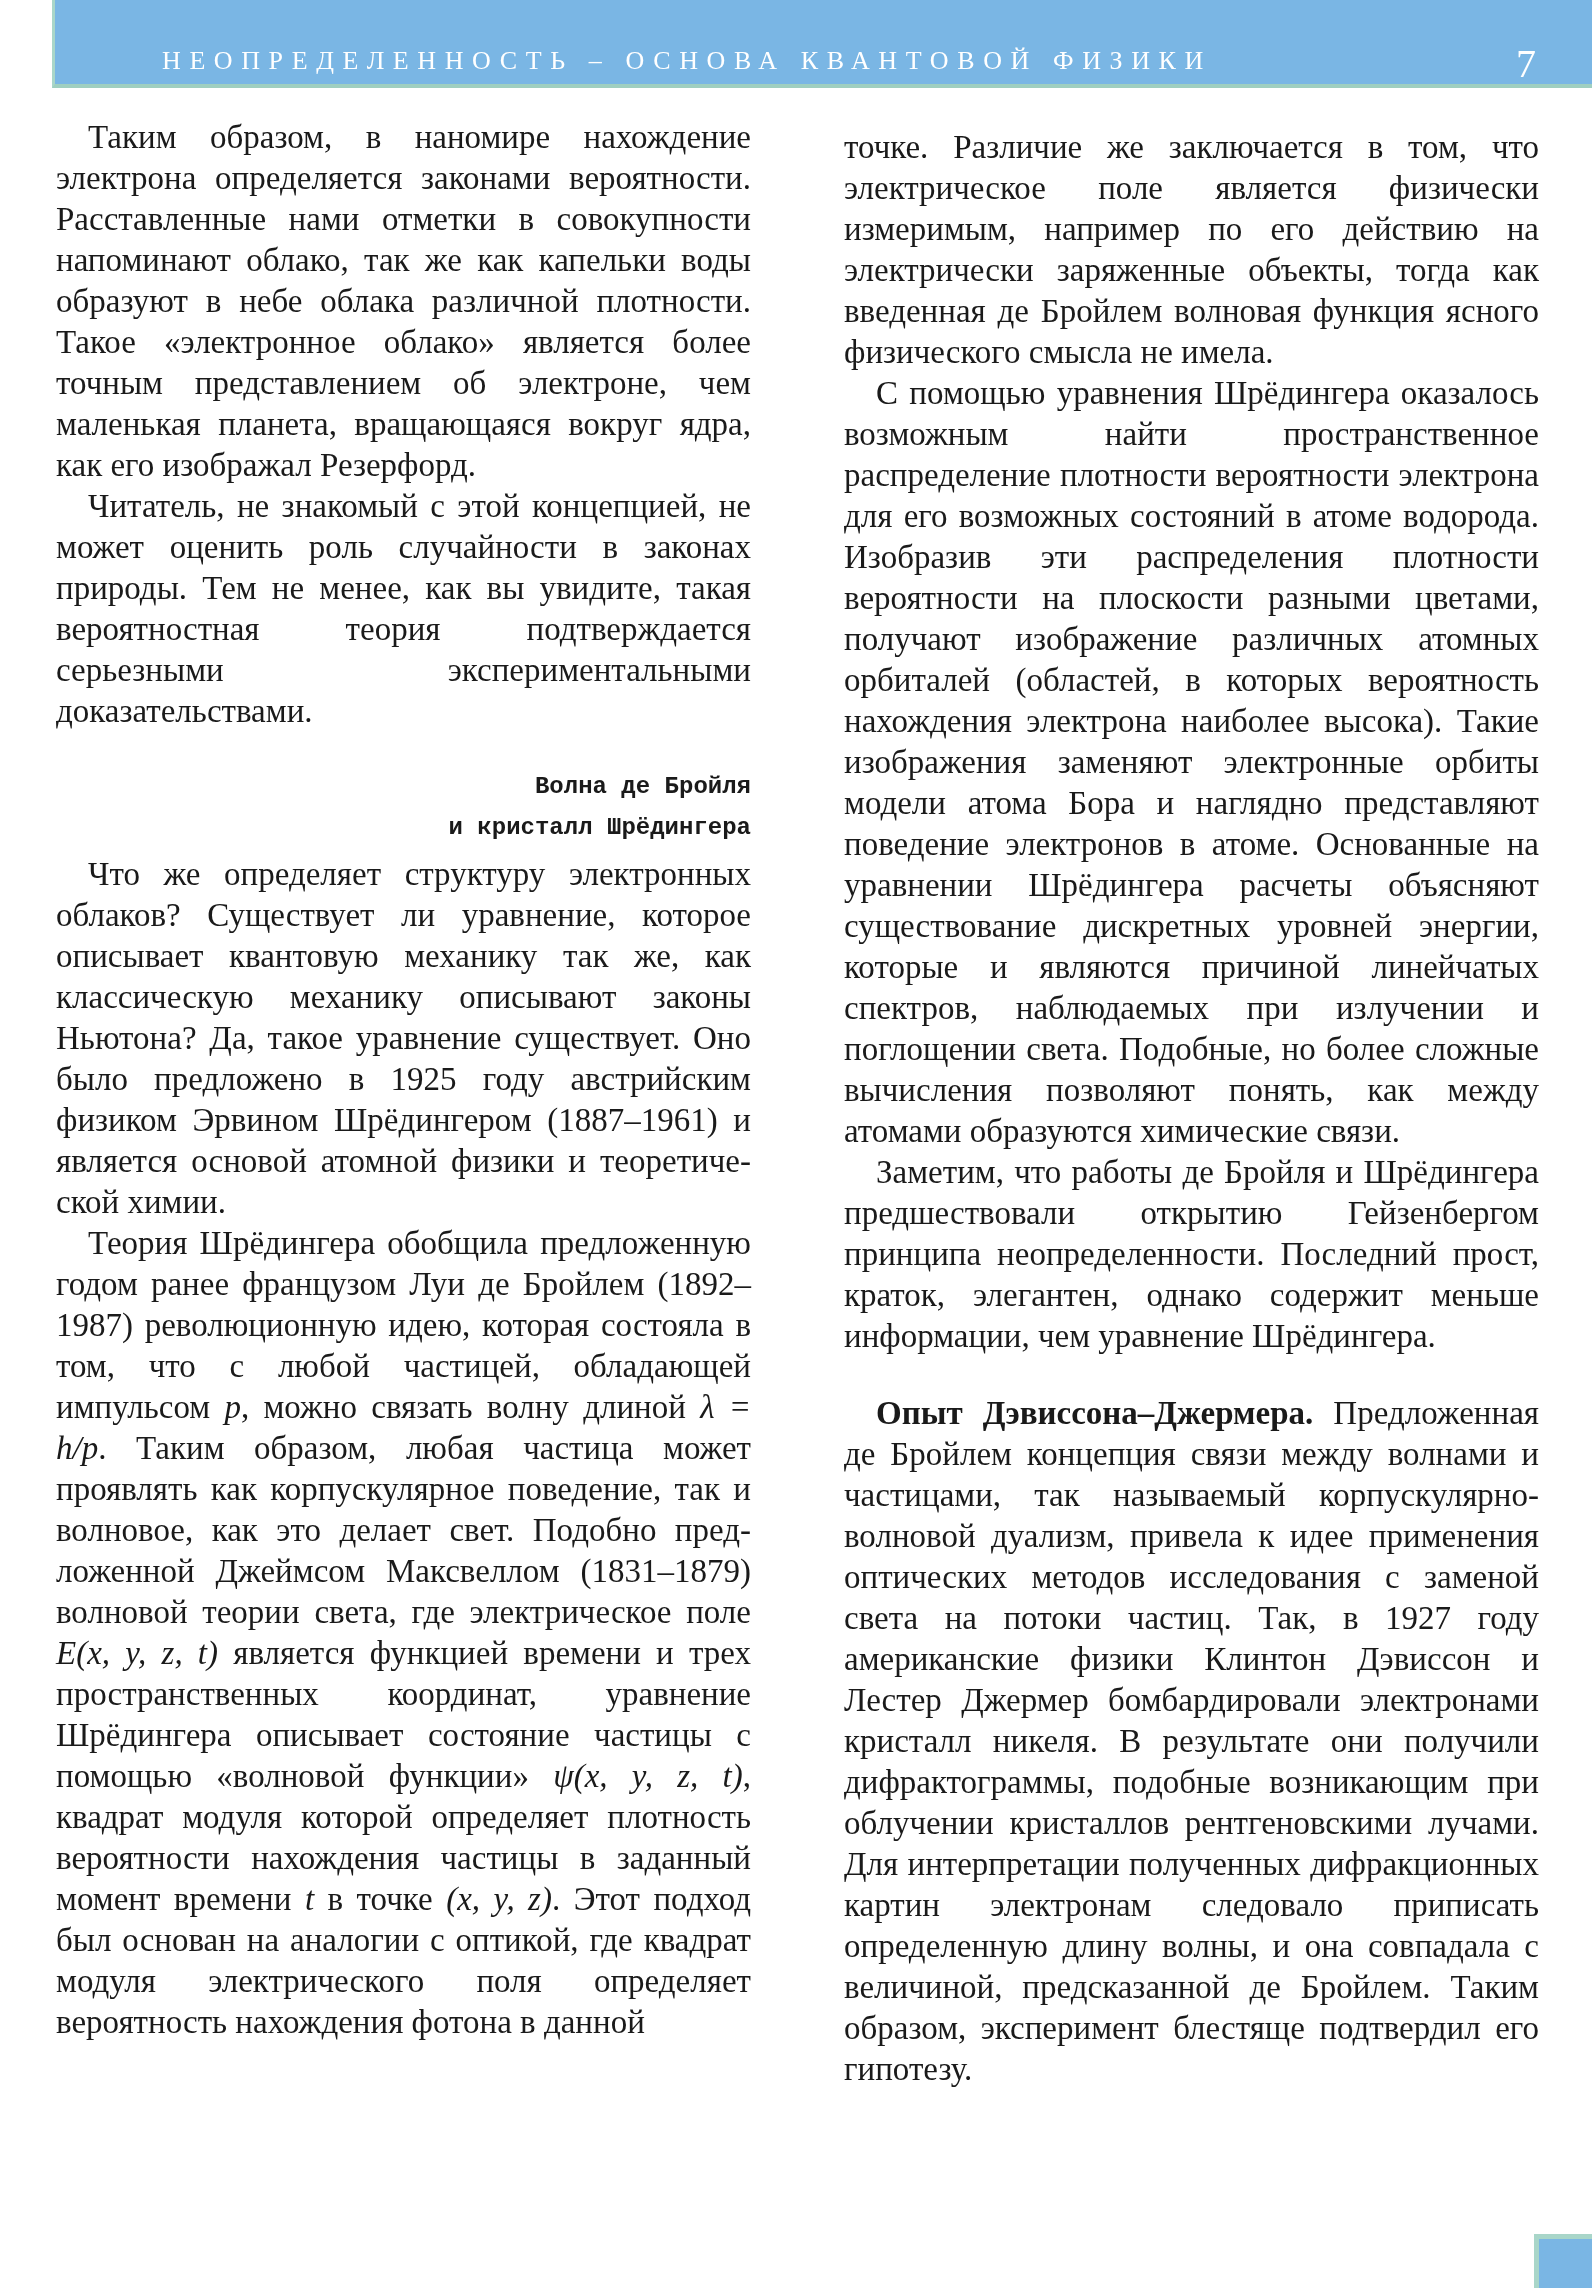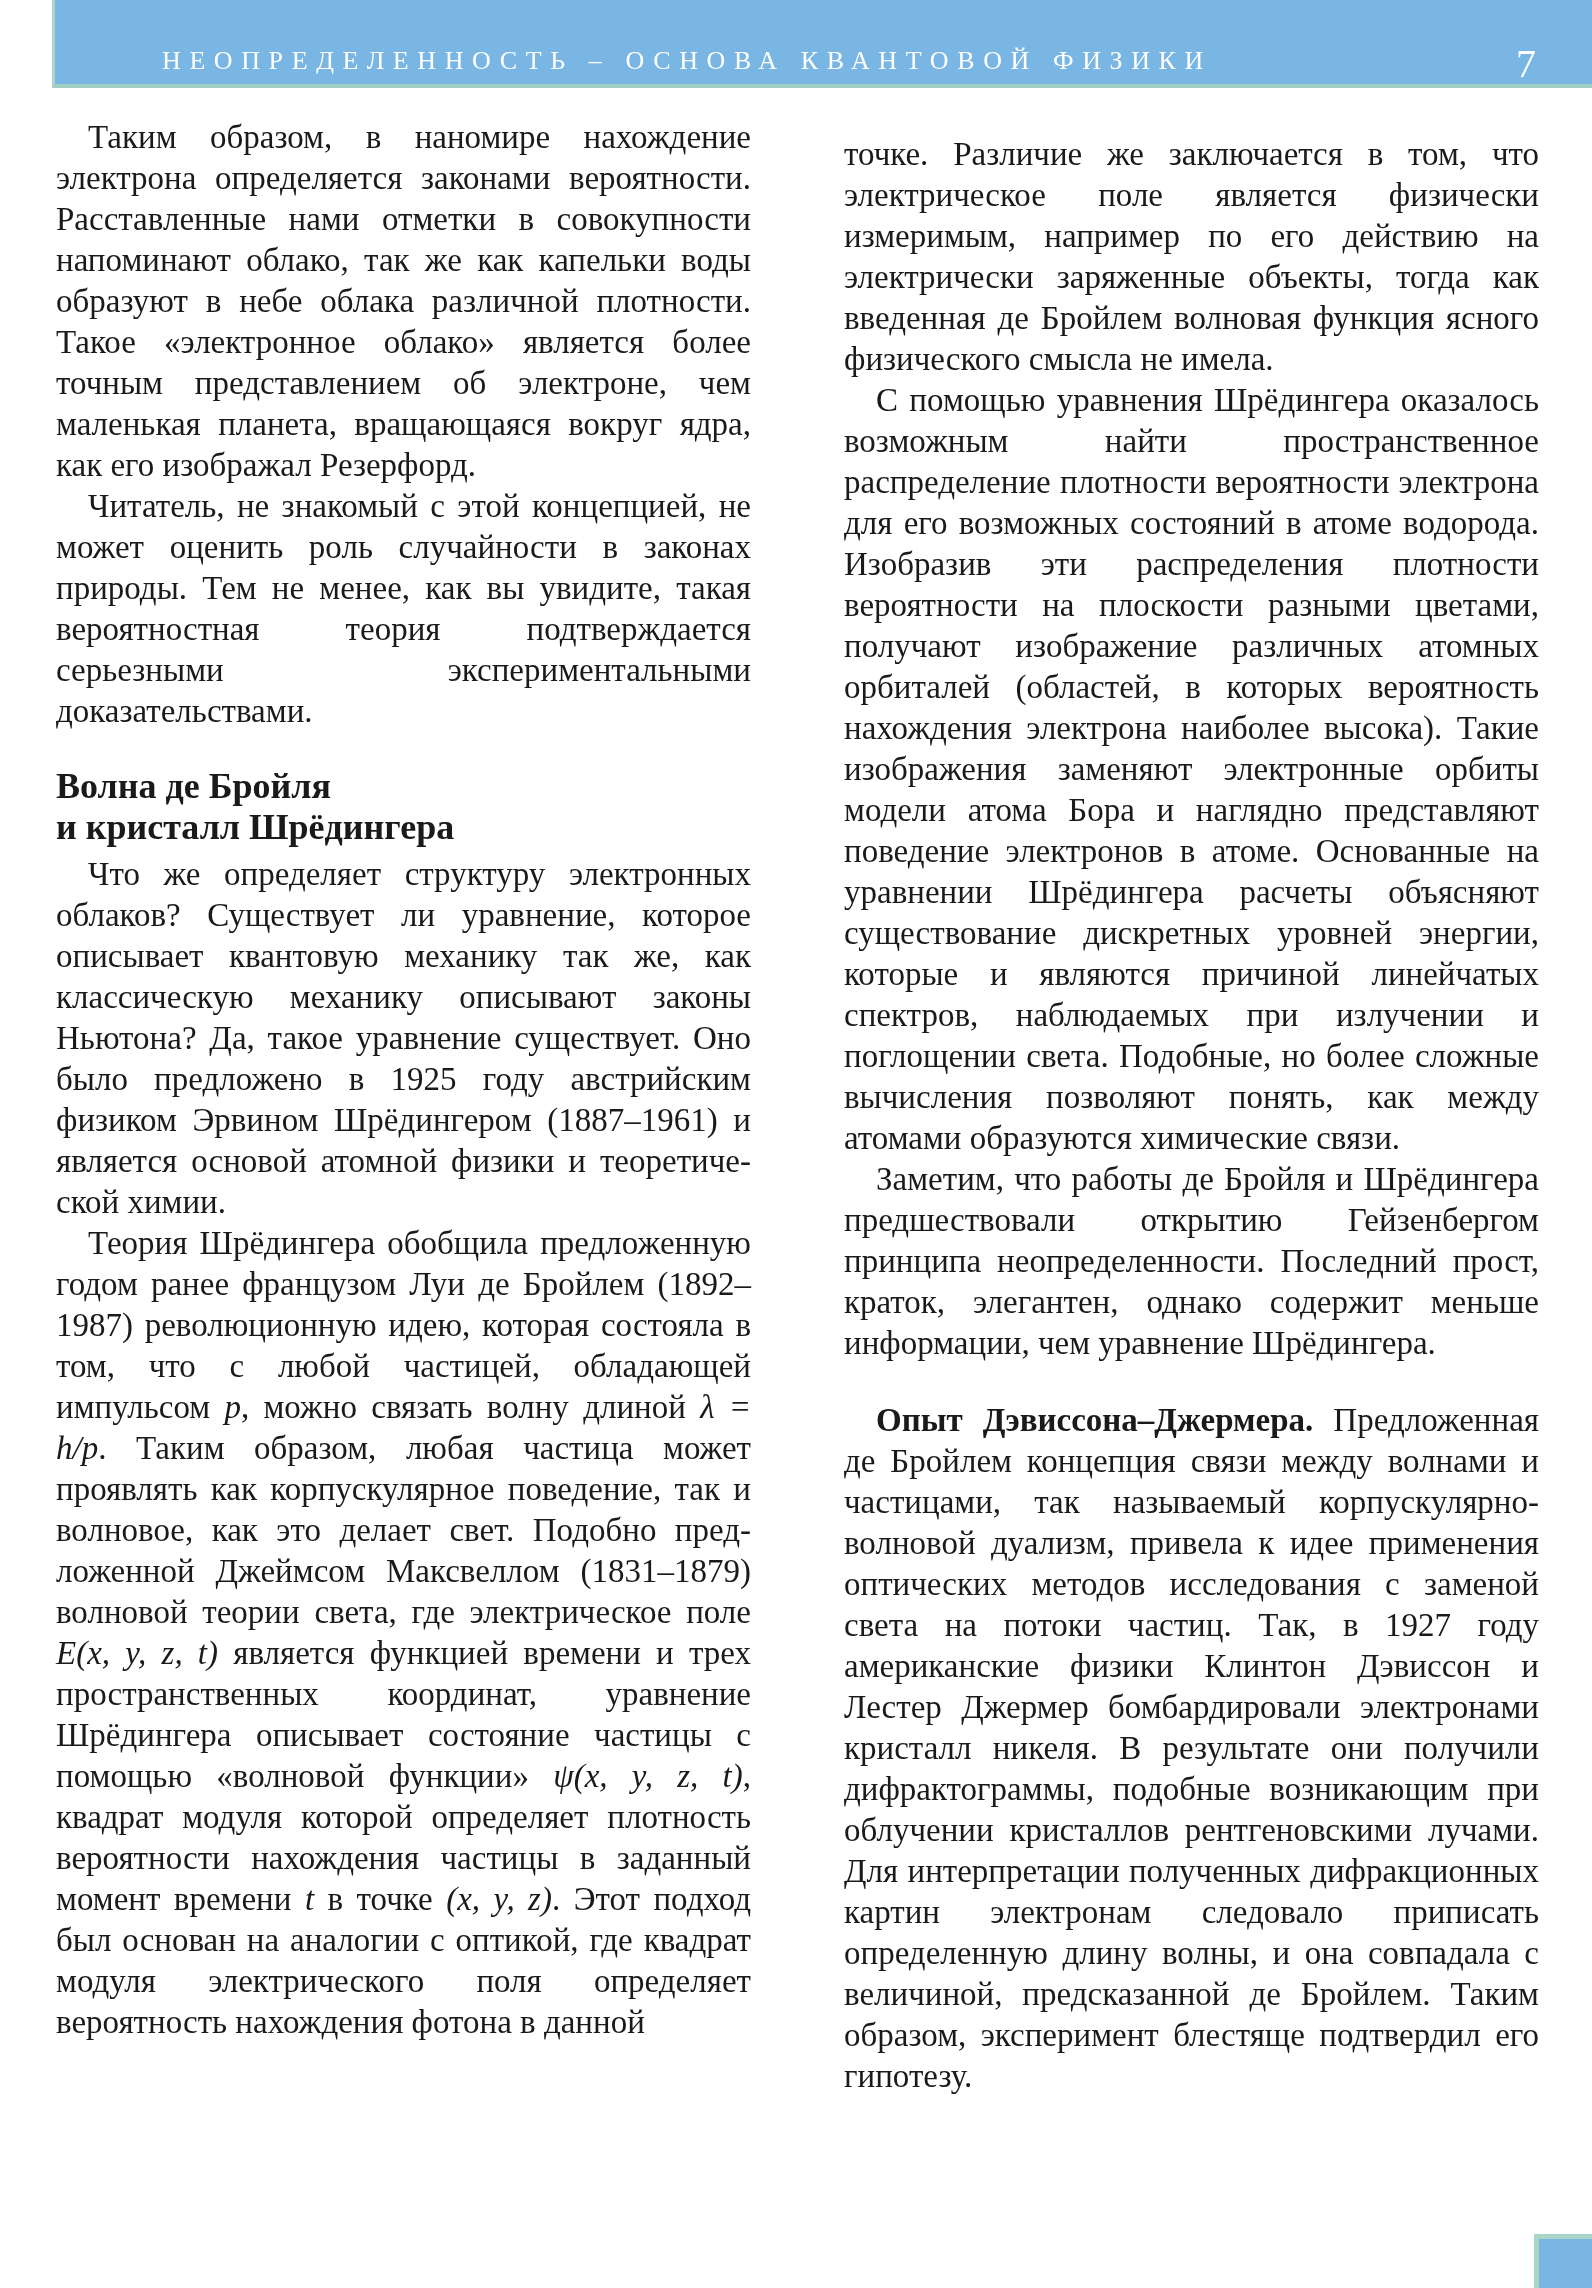--- a/index.html
+++ b/index.html
@@ -21,27 +21,27 @@
   }
   .page-number {
     position: absolute; right: 56px; top: 40px;
     font-size: 40px; color: #ffffff; font-weight: 300;
   }
   .col {
     position: absolute; top: 117px; font-size: 33px; line-height: 41px;
     text-align: justify; hyphens: manual;
   }
   .col-left { left: 56px; width: 695px; }
-  .col-right { left: 844px; width: 695px; top: 134px; }
+  .col-right { left: 844px; width: 695px; top: 127px; }
   .col p { margin: 0; text-indent: 32px; }
   .col p.noindent { text-indent: 0; }
   .col p.gap { margin-top: 36px; }
   .section-heading {
-    font-family: Liberation Serif, serif; font-weight: bold;
-    font-size: 36px; line-height: 41px; text-align: left; margin: 34px 0 6px 0;
+    font-family: Liberation Mono, monospace; font-weight: bold;
+    font-size: 24px; line-height: 41px; text-align: right; margin: 34px 0 6px 0;
   }
   .bold { font-weight: bold; }
   .math { font-style: italic; }
   .corner {
     position: absolute; left: 1534px; top: 2234px; width: 58px; height: 55px;
     background: #7ab6e4; border-left: 5px solid #a9d6c9; border-top: 5px solid #a9d6c9; box-sizing: border-box;
   }
 </style>
 </head>
 <body>

